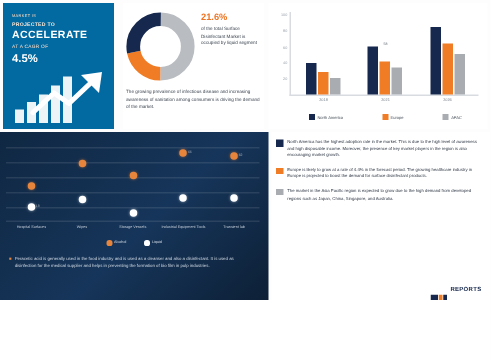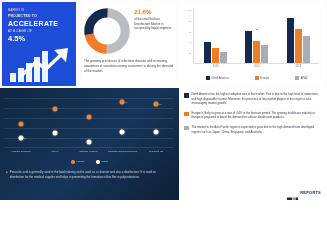--- a/index.html
+++ b/index.html
@@ -8,21 +8,21 @@
     font-family: "Liberation Sans", sans-serif;
     background: #ffffff;
     overflow: hidden;
     position: relative;
   }
   .page { position: relative; width: 327px; height: 200px; background: #fdfdfd; }
 
   
   .orange-panel {
     position: absolute; left: 2px; top: 2px; width: 74px; height: 84px;
-    background: #1d4ed8; overflow: hidden;
+    background: #0369a1; overflow: hidden;
   }
   .op-line1 { position: absolute; left: 6px; top: 7px; width: 64px;
     font-size: 2.6px; letter-spacing: .25px; color: #ffdcc0; text-transform: uppercase; }
   .op-line2 { position: absolute; left: 6px; top: 12px; width: 64px;
     font-size: 3.4px; letter-spacing: .2px; color: #ffe9d8; text-transform: uppercase; font-weight: bold;}
   .op-accel { position: absolute; left: 6px; top: 18px; width: 64px;
     font-size: 7px; font-weight: bold; color: #ffffff; letter-spacing: .3px; }
   .op-at { position: absolute; left: 6px; top: 27px; font-size: 3.2px;
     color: #ffe0c8; text-transform: uppercase; letter-spacing: .2px; }
   .op-cagr { position: absolute; left: 6px; top: 32px; font-size: 7.5px;

